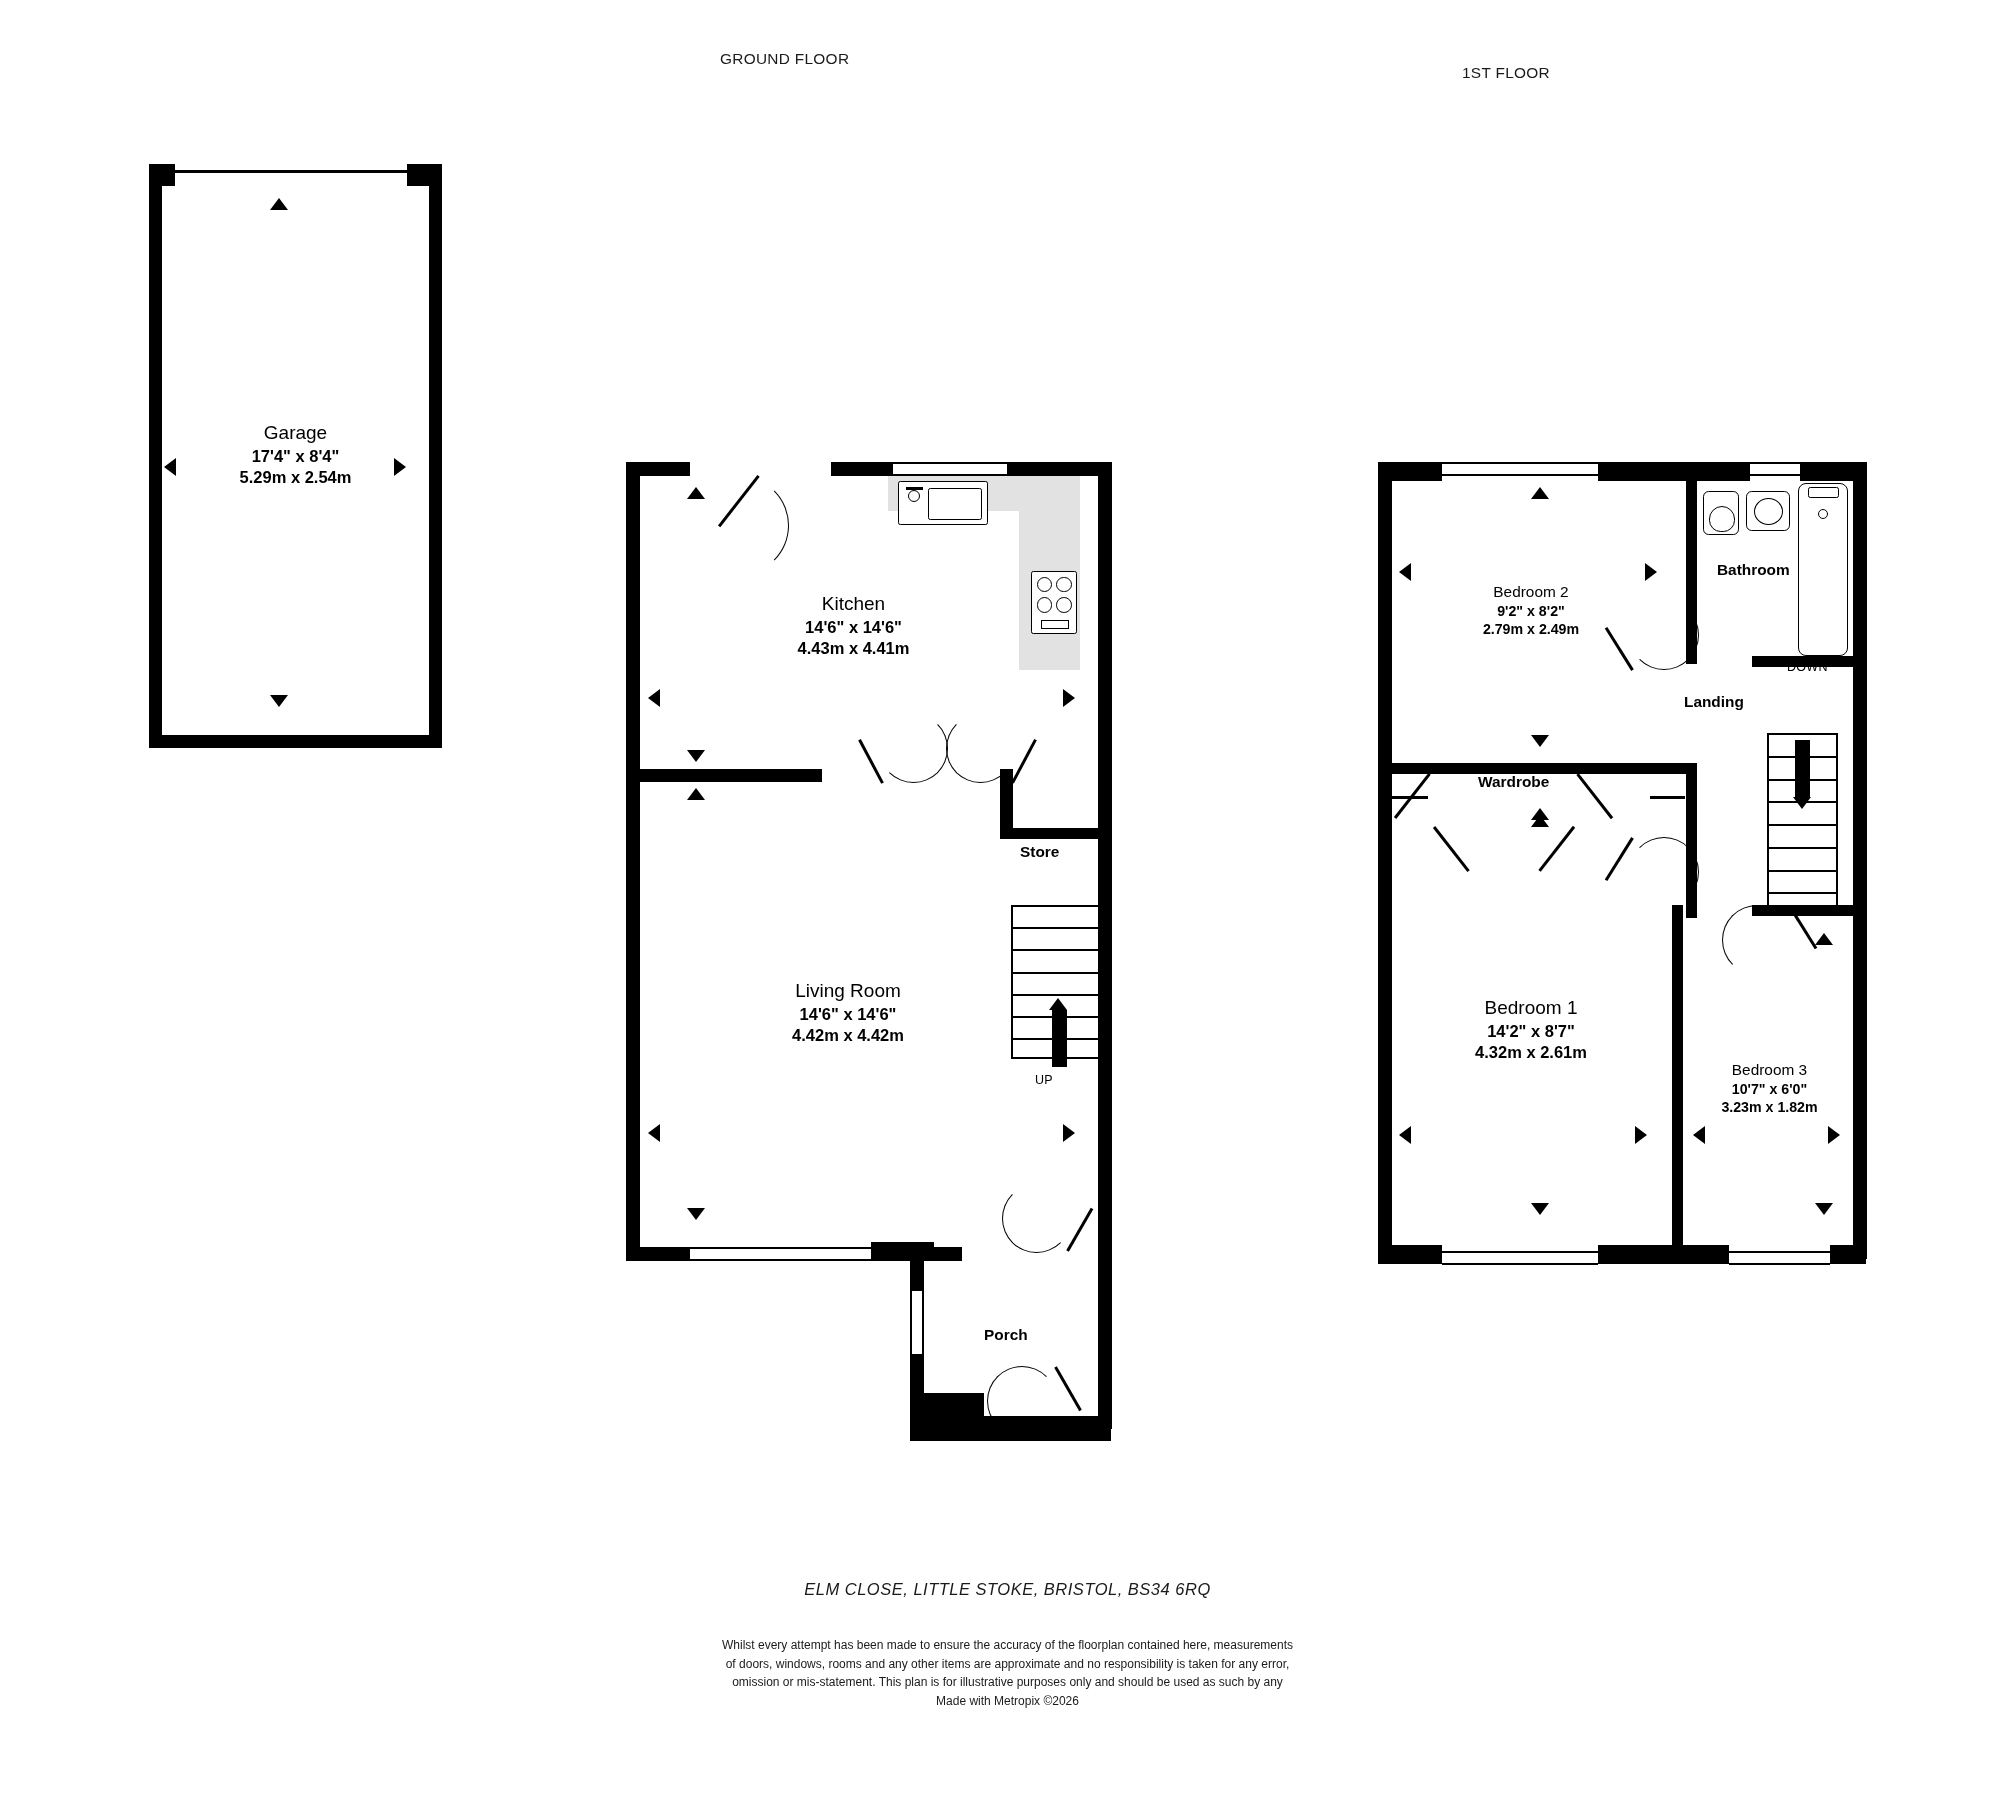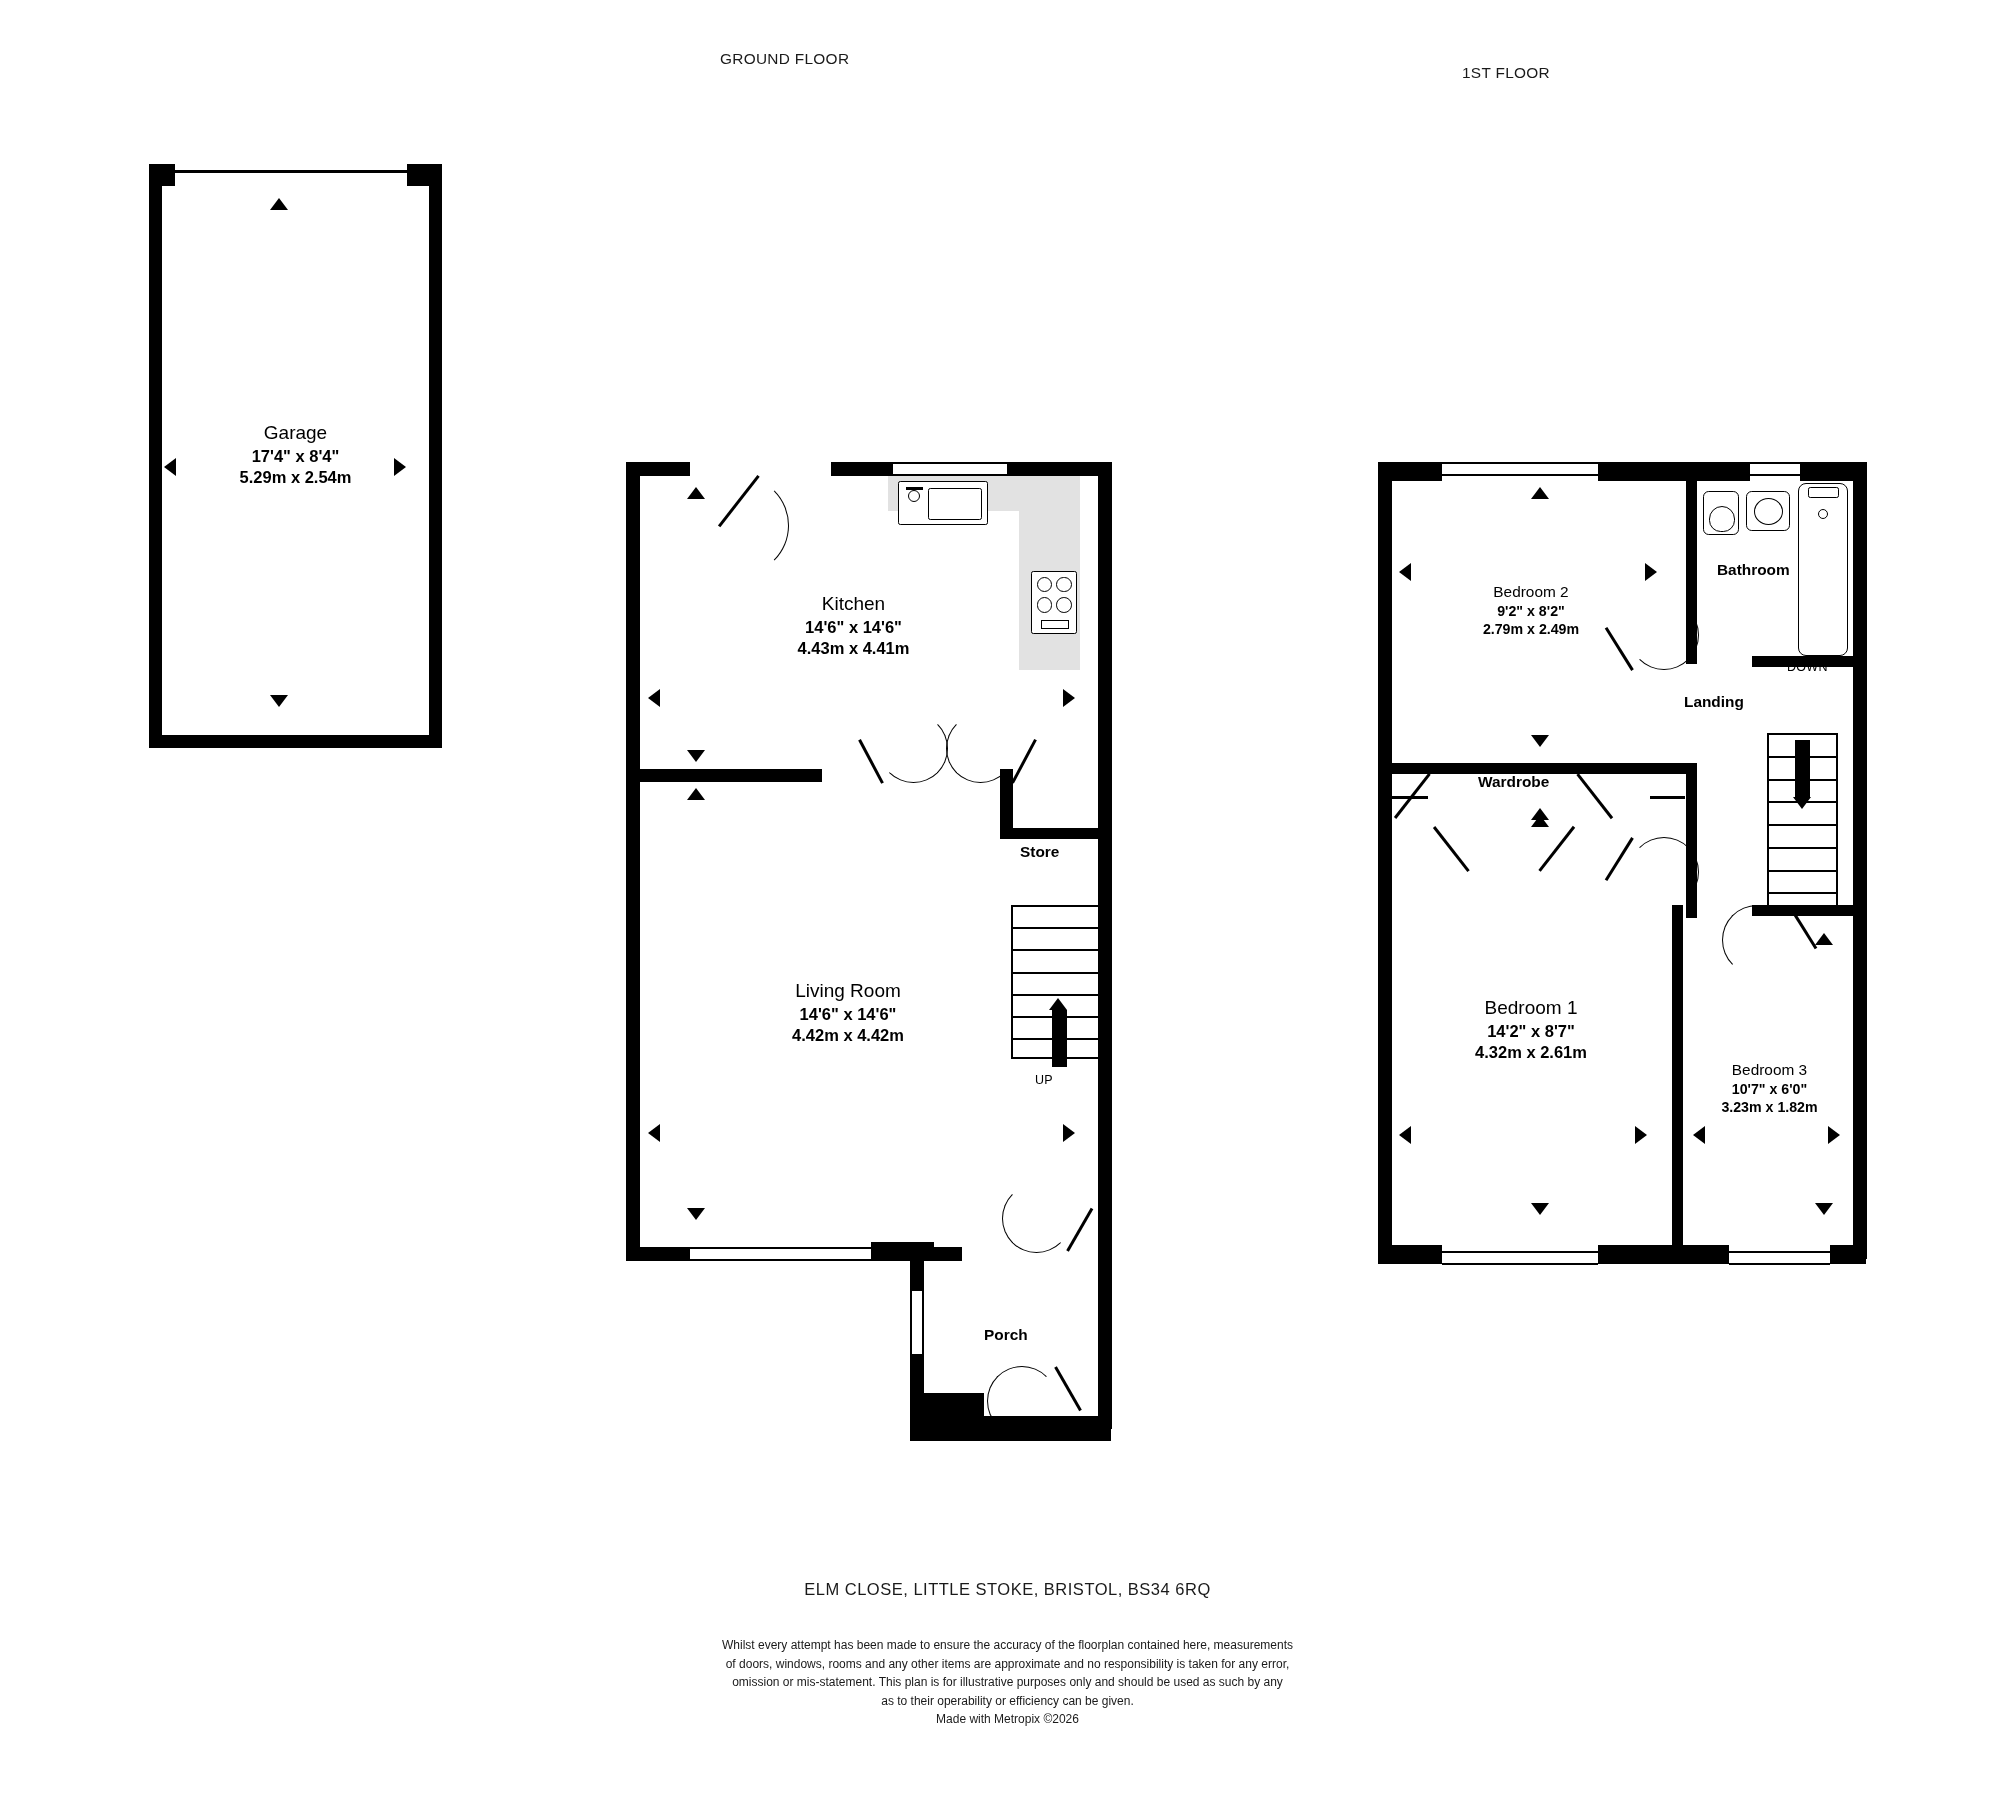--- a/index.html
+++ b/index.html
@@ -59,20 +59,21 @@
   .stair { position: absolute; }
   .stair .tread { position: absolute; background: #000; height: 1.7px; left: 0; right: 0; }
   .stair .sideline { position: absolute; background: #000; width: 1.7px; top: 0; bottom: 0; }
   .address {
     position: absolute;
     width: 100%;
     text-align: center;
     font-size: 16.5px;
     letter-spacing: 0.5px;
     color: #1a1a1a;
+    font-style: italic;
   }
   .disclaimer {
     position: absolute;
     width: 100%;
     text-align: center;
     font-size: 12px;
     line-height: 1.55;
     color: #1a1a1a;
   }
   .sinkunit { position: absolute; background: #ffffff; border: 1.7px solid #000; border-radius: 2.3px; }
@@ -320,16 +321,15 @@
   <div class="plain-label" style="left:1478px; top:773px;">Wardrobe</div>
   <div class="arrow ar-up" style="left:1531px; top:815px;"></div>
 </div>
 
 <div class="address" style="left:0; top:1580px;">ELM CLOSE, LITTLE STOKE, BRISTOL, BS34 6RQ</div>
 
 <div class="disclaimer" style="left:0; top:1636px;">
   <div>Whilst every attempt has been made to ensure the accuracy of the floorplan contained here, measurements</div>
   <div>of doors, windows, rooms and any other items are approximate and no responsibility is taken for any error,</div>
   <div>omission or mis-statement. This plan is for illustrative purposes only and should be used as such by any</div>
-  <div>as to their operability or efficiency can be given.</div>
   <div>Made with Metropix ©2026</div>
 </div>
 
 
 </body></html>

